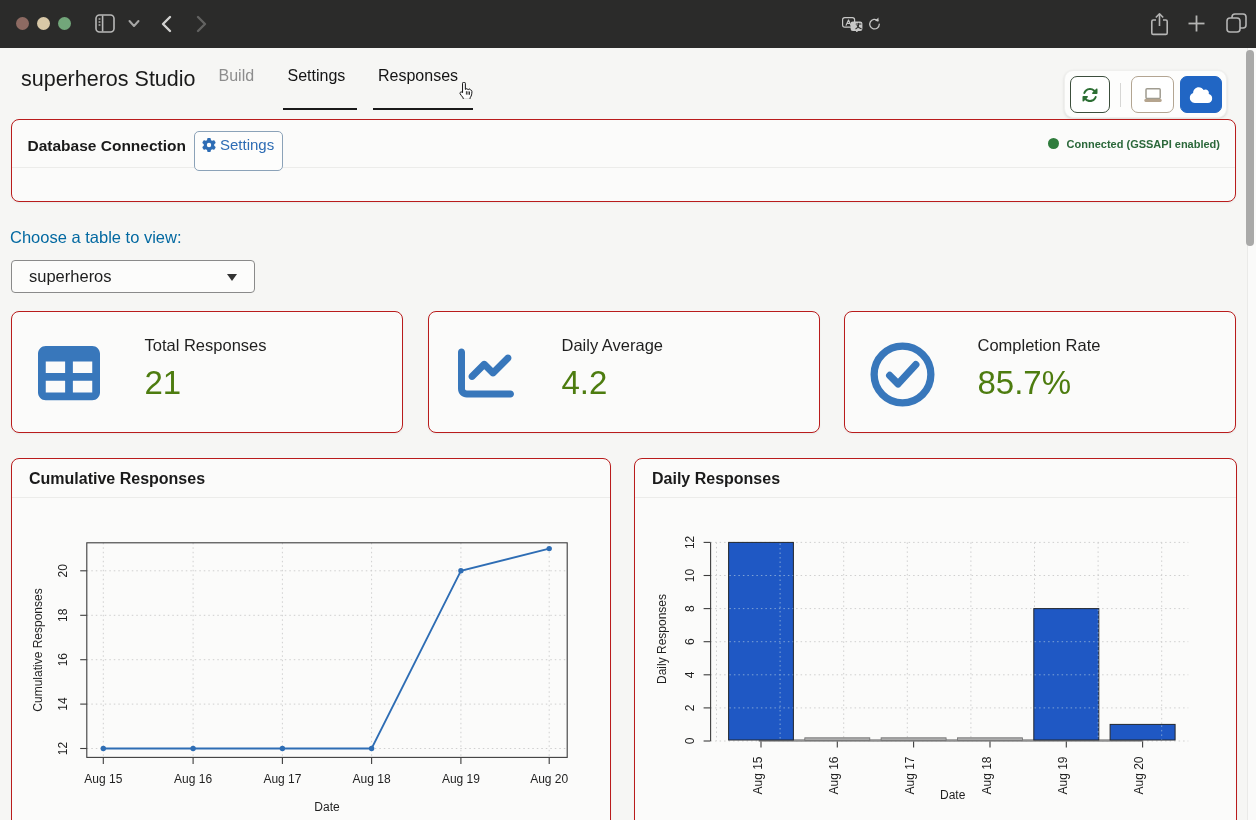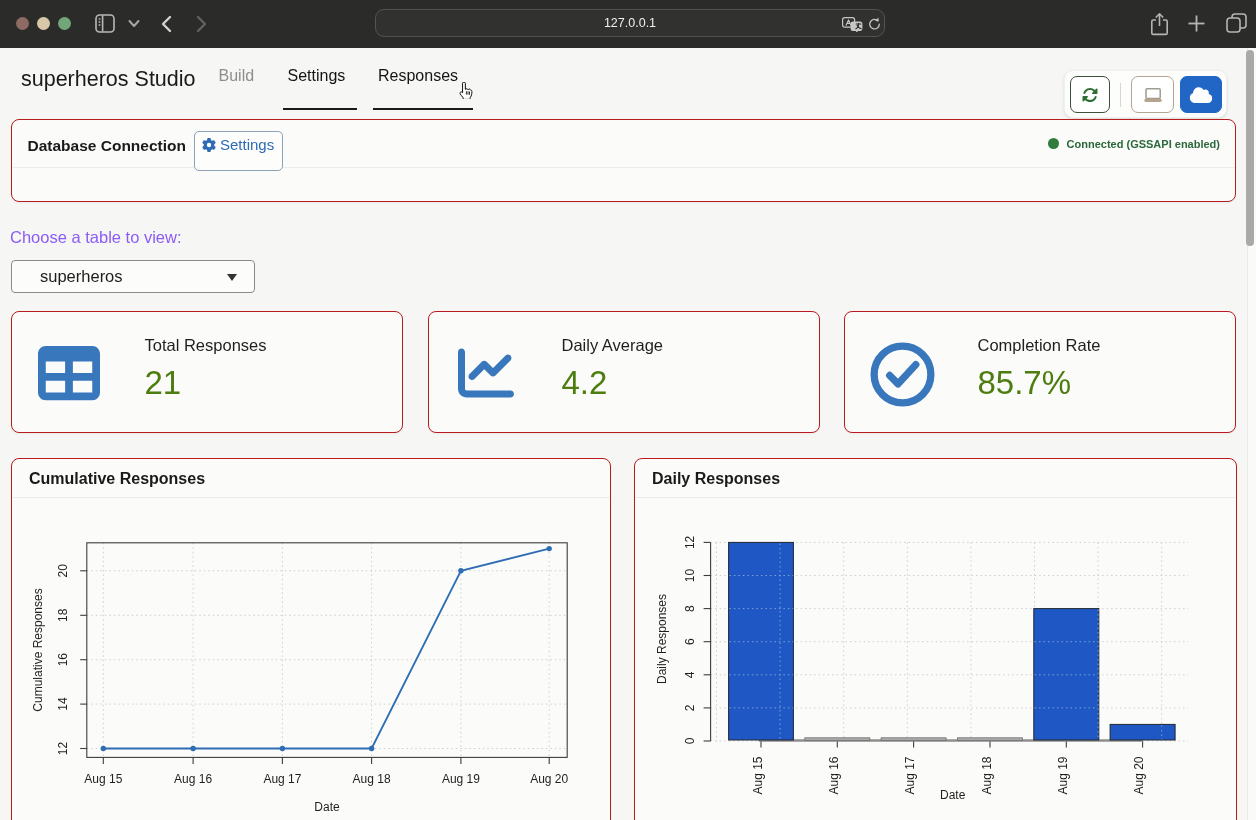--- a/index.html
+++ b/index.html
@@ -28,22 +28,22 @@
 .vdiv{position:absolute;left:55px;top:12px;width:1px;height:24px;background:#d6d6d4}
 
 .card{position:absolute;background:#fbfbfa;border:1px solid #b91c1c;border-radius:8px;box-shadow:0 1px 2px rgba(0,0,0,.05)}
 .dbcard{left:11px;top:119px;width:1225px;height:83px}
 .dbhead{position:absolute;left:0;top:0;width:100%;height:48px;border-bottom:1px solid #ececea}
 .dbtitle{position:absolute;left:15.5px;top:17.5px;font-size:15.5px;line-height:1;font-weight:bold;color:#1a1a1a}
 .settings{position:absolute;left:181.5px;top:11px;width:89px;height:40px;border:1px solid #8ba2b8;border-radius:5px;background:#fdfdfc;color:#2d6cb4;font-size:15px;line-height:25px;text-align:center}
 .conn{position:absolute;right:15px;top:17.5px;font-size:11px;line-height:1;font-weight:bold;color:#2b683a}
 .conn .cdot{display:inline-block;width:11px;height:11px;border-radius:50%;background:#2f7c3c;margin-right:8px;vertical-align:-1.5px}
 
-.chooselabel{position:absolute;left:10px;top:229px;font-size:16.5px;line-height:1;color:#8b5cf6}
-.select{position:absolute;left:11px;top:259.5px;width:244px;height:33px;border:1px solid #8a8a8a;border-radius:4px;background:#fcfcfb;font-size:16.5px;color:#1d1d1d;line-height:30px;padding-left:28px}
+.chooselabel{position:absolute;left:10px;top:229px;font-size:16.5px;line-height:1;color:#0369a1}
+.select{position:absolute;left:11px;top:259.5px;width:244px;height:33px;border:1px solid #8a8a8a;border-radius:4px;background:#fcfcfb;font-size:16.5px;color:#1d1d1d;line-height:30px;padding-left:17px}
 .select .caret{position:absolute;right:17.5px;top:13px;width:0;height:0;border-left:5.5px solid transparent;border-right:5.5px solid transparent;border-top:7px solid #333}
 
 .stat1{left:11px;top:311px;width:392px;height:122px}
 .stat2{left:428px;top:311px;width:392px;height:122px}
 .stat3{left:844px;top:311px;width:392px;height:122px}
 .staticon{position:absolute;left:26px;top:33px}
 .statlabel{position:absolute;left:132.5px;top:25px;font-size:16.5px;line-height:1;color:#1f1f1f}
 .statnum{position:absolute;left:132.5px;top:53.5px;font-size:33px;line-height:1;color:#4d7c0f}
 
 .chart1{left:11px;top:458px;width:600px;height:420px}
@@ -71,21 +71,20 @@
     </svg>
   <svg class="cicon" style="left:128px;top:19px" width="12" height="9" viewBox="0 0 12 9">
       <path d="M1.5 2 L6 7 L10.5 2" fill="none" stroke="#a6a6a5" stroke-width="2" stroke-linecap="round" stroke-linejoin="round"></path>
     </svg>
   <svg class="cicon" style="left:160px;top:15px" width="12" height="18" viewBox="0 0 12 18">
       <path d="M10 2 L3 9 L10 16" fill="none" stroke="#d2d2d1" stroke-width="2.4" stroke-linecap="round" stroke-linejoin="round"></path>
     </svg>
   <svg class="cicon" style="left:196px;top:15px" width="12" height="18" viewBox="0 0 12 18">
       <path d="M2 2 L9 9 L2 16" fill="none" stroke="#626261" stroke-width="2.4" stroke-linecap="round" stroke-linejoin="round"></path>
     </svg>
-  <div class="urlbar">127.0.0.1</div>
   <svg class="cicon" style="left:842px;top:16.5px" width="21" height="15" viewBox="0 0 21 15">
       <rect x="0.6" y="0.6" width="12" height="9.6" rx="2.2" fill="none" stroke="#c7c7c6" stroke-width="1.2"></rect>
       <path d="M4.1 8.3 L6.5 2.9 L8.9 8.3 M5 6.4 H8" fill="none" stroke="#c7c7c6" stroke-width="1.1" stroke-linecap="round" stroke-linejoin="round"></path>
       <rect x="8.6" y="4.6" width="11.8" height="9.4" rx="2.2" fill="#c7c7c6"></rect>
       <path d="M13.9 14 L16.1 13.9 L14.6 15.6 Z" fill="#c7c7c6"></path>
       <g fill="none" stroke="#2b2b2a" stroke-width="1.1" stroke-linecap="round">
         <path d="M14.2 7 H18.9"></path>
         <path d="M16.65 6.3 V7 C16.65 9.1 15.6 10.8 13.9 11.8"></path>
         <path d="M15.1 8.3 C15.9 10.2 17.3 11.3 19.2 11.8"></path>
       </g>

